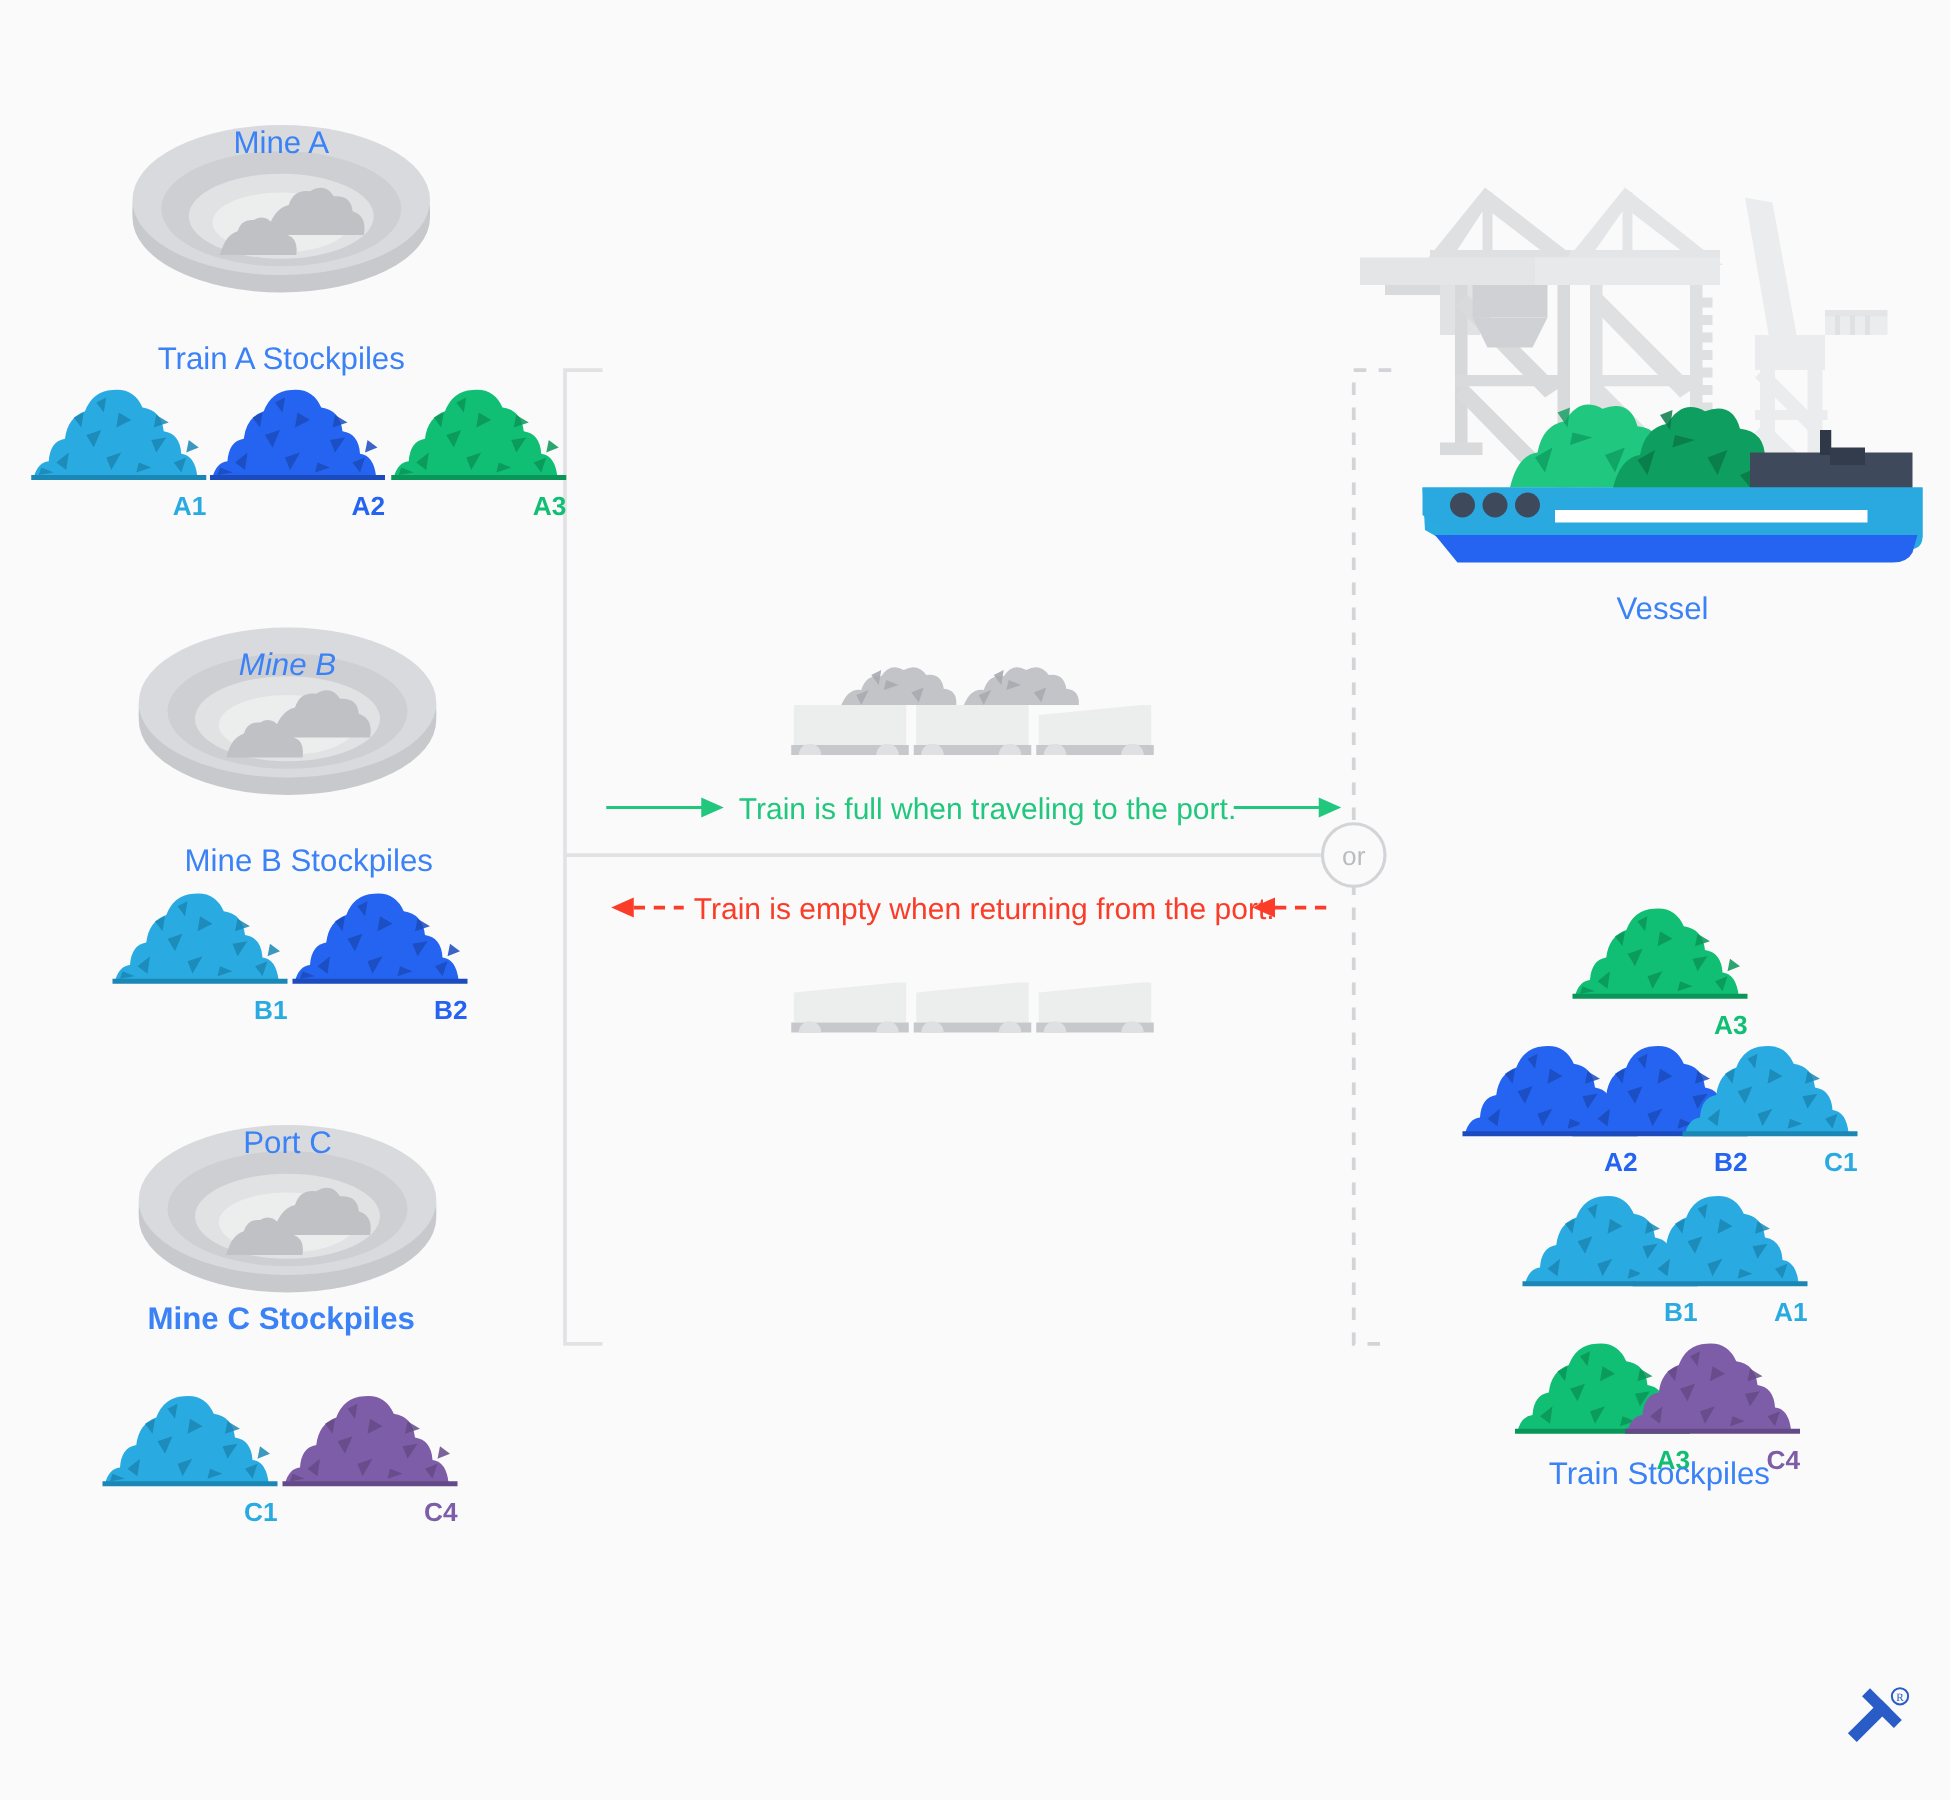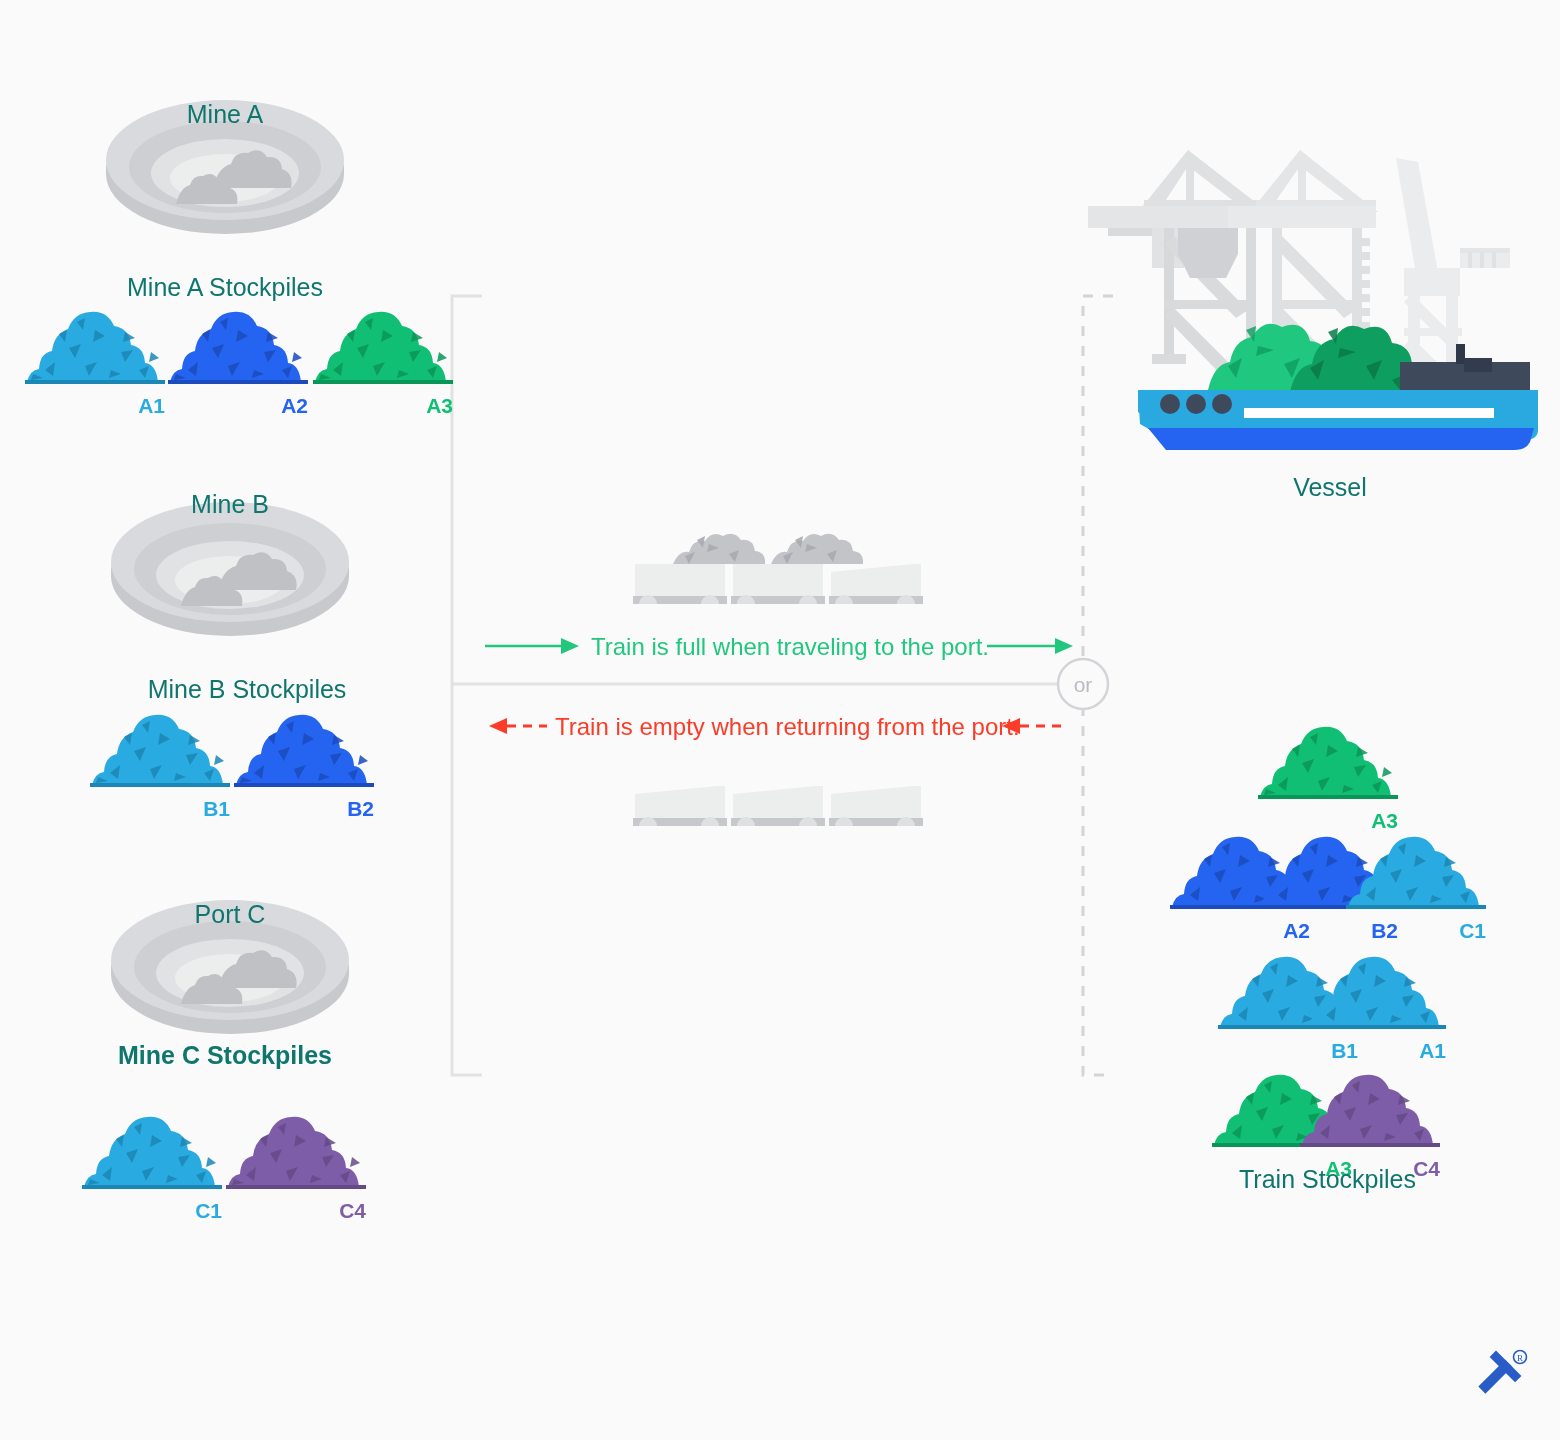--- a/index.html
+++ b/index.html
@@ -3,21 +3,21 @@
 <meta charset="utf-8">
 <style>
   html,body{margin:0;padding:0;background:#fafafa;}
   body{
     width:1560px;height:1440px;position:relative;overflow:hidden;
     font-family:"Liberation Sans","DejaVu Sans",sans-serif;
     background:#fafafa;
   }
   .abs{position:absolute;}
   .lbl{
-    color:#0f766e;font-size:25px;font-weight:400;
+    color:#3b82f6;font-size:25px;font-weight:400;
     text-align:center;white-space:nowrap;
   }
   .pile-lbl{
     font-size:21px;font-weight:bold;text-align:right;white-space:nowrap;
   }
   svg{display:block;overflow:visible;}
   .txt-green{fill:#22c77e;}
   .txt-red{fill:#fa3c28;}
   .arrowtext{
     font-family:"Liberation Sans","DejaVu Sans",sans-serif;
@@ -49,21 +49,21 @@
     <path d="M6,72 A119,60 0 0 0 244,72 L244,86 A119,60 0 0 1 6,86 Z" fill="#c7c9cd"></path>
     <ellipse cx="125" cy="72" rx="119" ry="60" fill="#d8dadd"></ellipse>
     <ellipse cx="125" cy="79" rx="96" ry="46" fill="#cdcfd3"></ellipse>
     <ellipse cx="125" cy="85" rx="74" ry="34" fill="#e0e2e4"></ellipse>
     <ellipse cx="125" cy="90" rx="55" ry="24" fill="#eceded"></ellipse>
     <path d="M76,116 q4,-16 14,-19 q3,-10 13,-9 q9,-5 15,3 q11,-1 12,9 q9,3 7,16 z" fill="#bfc1c5"></path>
     <path d="M113,100 q5,-21 18,-24 q4,-13 17,-11 q12,-7 19,4 q14,-1 15,12 q12,4 9,19 z" fill="#bfc1c5"></path>
   </svg>
   <div class="lbl abs" style="left:0;top:12px;width:250px;">Mine A</div>
 </div>
-<div class="lbl abs" style="left:0;top:273px;width:450px;">Mine A Stockpiles</div>
+<div class="lbl abs" style="left:0;top:273px;width:450px;">Train A Stockpiles</div>
 
 <div class="abs" style="left:25px;top:300px;">
   <svg class="pile" width="140" height="90" viewBox="0 0 140 90">
     <path d="M2,82 q3,-12 12,-13 q1,-16 13,-18 q2,-17 16,-22 q6,-16 22,-17 q17,-2 24,14 q15,2 17,19 q13,2 14,18 q11,1 13,19 z" fill="#29abe2"></path>
     <g fill="#1b87b5" opacity="0.85">
       <polygon points="20,70 30,62 28,76"></polygon>
         <polygon points="44,48 56,44 50,58"></polygon>
       <polygon points="70,30 80,36 68,42"></polygon>
         <polygon points="96,52 108,50 100,62"></polygon>
       <polygon points="114,70 124,66 120,78"></polygon>
@@ -128,21 +128,21 @@
   <svg width="250" height="150" viewBox="0 0 250 150">
     <ellipse cx="125" cy="82" rx="119" ry="60" fill="#cfd1d4"></ellipse>
     <path d="M6,72 A119,60 0 0 0 244,72 L244,86 A119,60 0 0 1 6,86 Z" fill="#c7c9cd"></path>
     <ellipse cx="125" cy="72" rx="119" ry="60" fill="#d8dadd"></ellipse>
     <ellipse cx="125" cy="79" rx="96" ry="46" fill="#cdcfd3"></ellipse>
     <ellipse cx="125" cy="85" rx="74" ry="34" fill="#e0e2e4"></ellipse>
     <ellipse cx="125" cy="90" rx="55" ry="24" fill="#eceded"></ellipse>
     <path d="M76,116 q4,-16 14,-19 q3,-10 13,-9 q9,-5 15,3 q11,-1 12,9 q9,3 7,16 z" fill="#bfc1c5"></path>
     <path d="M113,100 q5,-21 18,-24 q4,-13 17,-11 q12,-7 19,4 q14,-1 15,12 q12,4 9,19 z" fill="#bfc1c5"></path>
   </svg>
-  <div class="lbl abs" style="left:0;top:0;width:250px;">Mine B</div>
+  <div class="lbl abs" style="left:0;top:28px;width:250px;font-style:italic;">Mine B</div>
 </div>
 <div class="lbl abs" style="left:0;top:675px;width:494px;">Mine B Stockpiles</div>
 
 <div class="abs" style="left:90px;top:703px;">
   <svg width="140" height="90" viewBox="0 0 140 90">
     <path d="M2,82 q3,-12 12,-13 q1,-16 13,-18 q2,-17 16,-22 q6,-16 22,-17 q17,-2 24,14 q15,2 17,19 q13,2 14,18 q11,1 13,19 z" fill="#29abe2"></path>
     <g fill="#1b87b5" opacity="0.85">
       <polygon points="20,70 30,62 28,76"></polygon>
         <polygon points="44,48 56,44 50,58"></polygon>
       <polygon points="70,30 80,36 68,42"></polygon>

